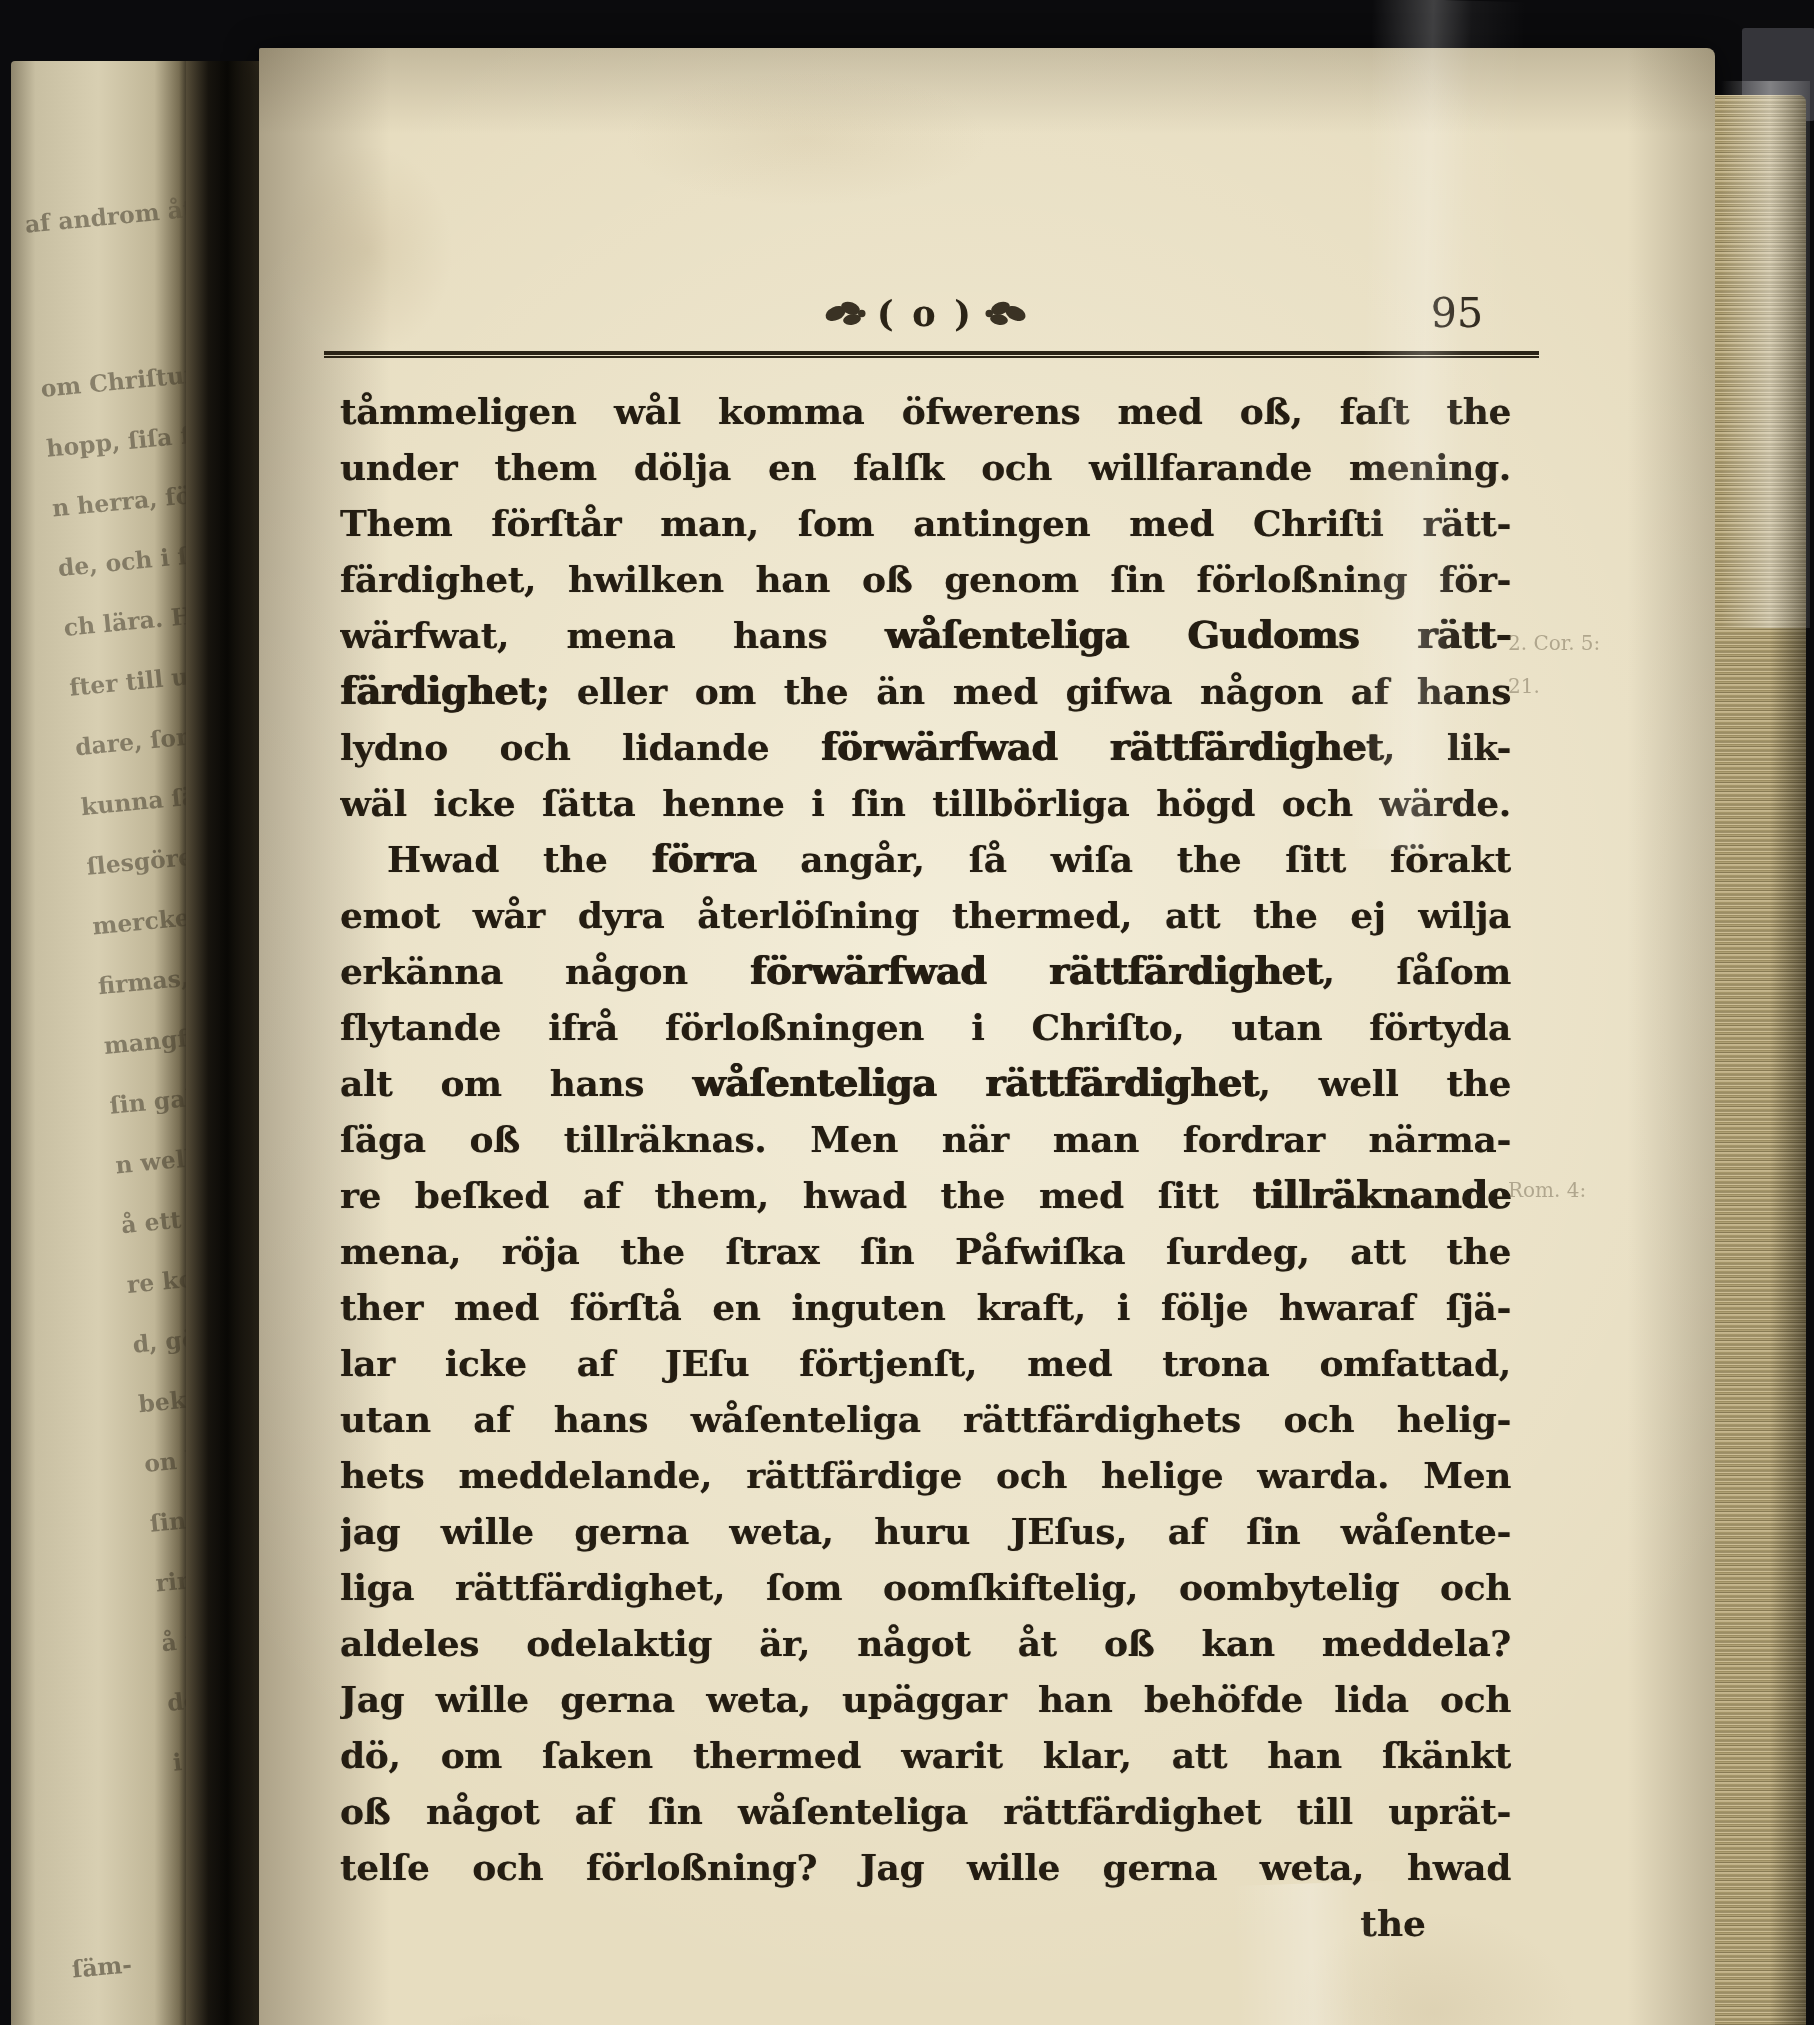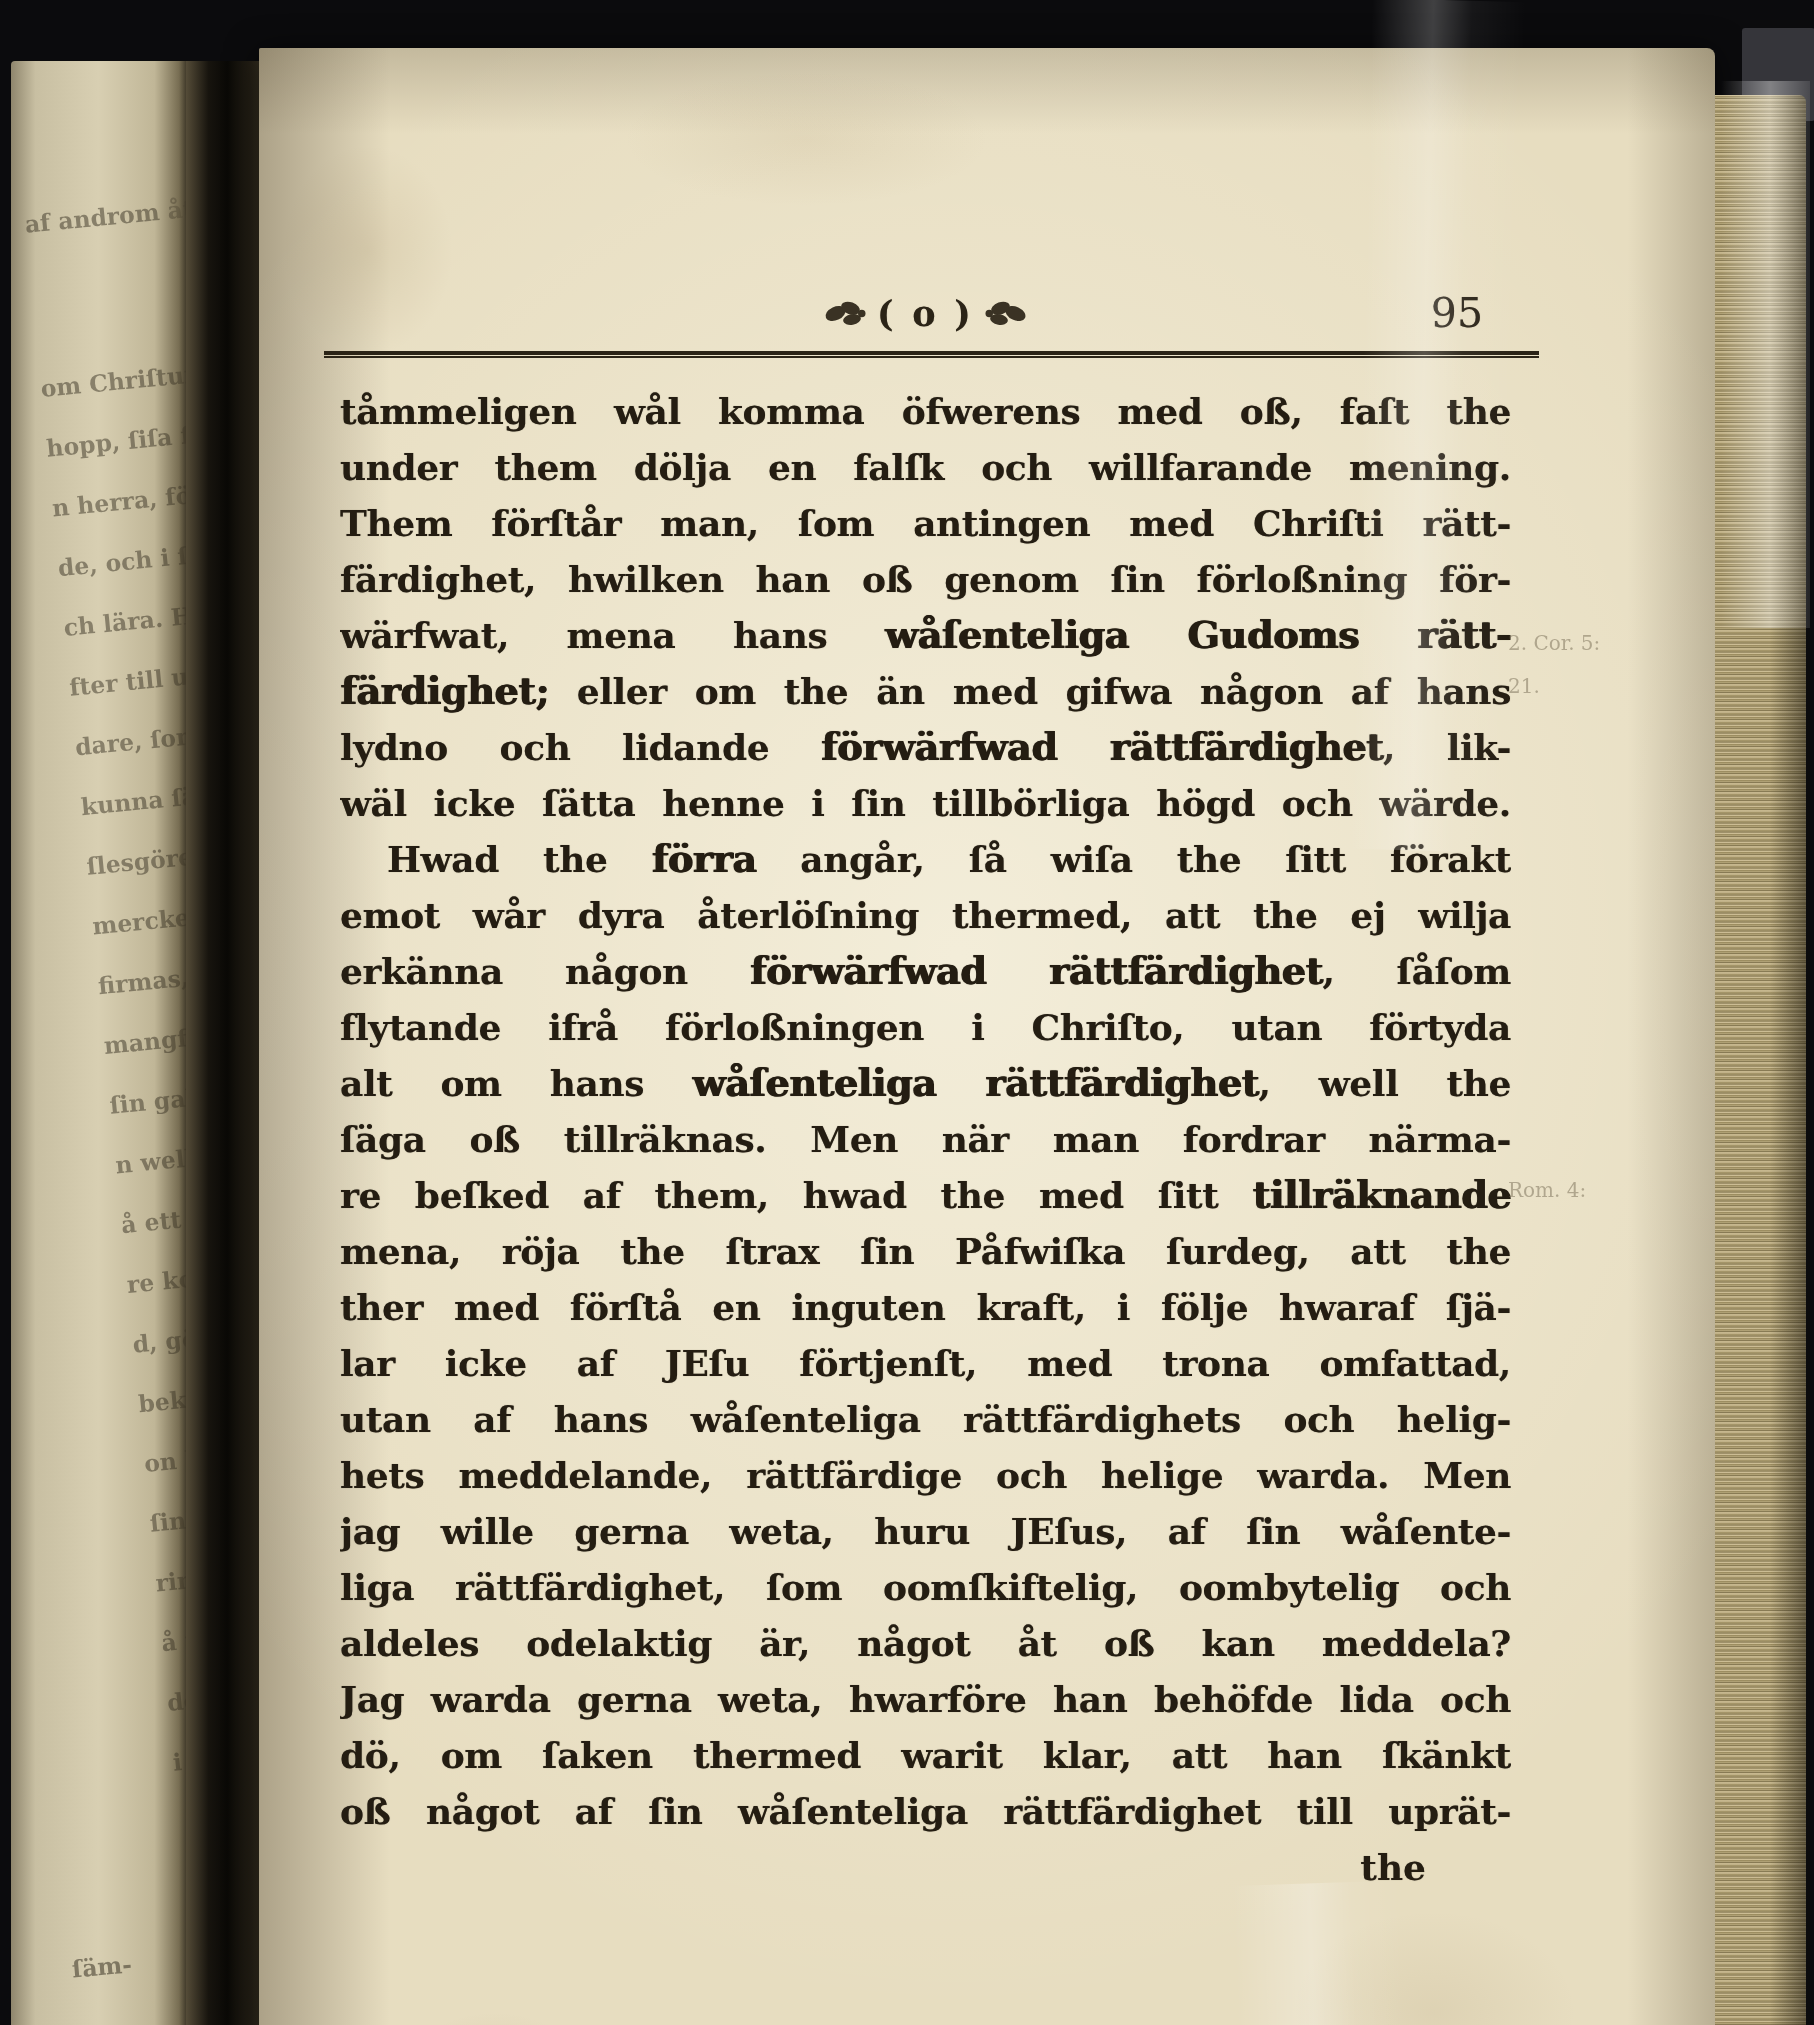--- a/index.html
+++ b/index.html
@@ -226,23 +226,24 @@
         <div class="line"><span class="seg">ſäga oß tillräknas. Men när man fordrar närma-</span></div>
         <div class="line"><span class="seg">re beſked af them, hwad the med ſitt </span><span class="em">tillräknande</span></div>
         <div class="line"><span class="seg">mena, röja the ſtrax ſin Påfwiſka ſurdeg, att the</span></div>
         <div class="line"><span class="seg">ther med förſtå en inguten kraft, i följe hwaraf ſjä-</span></div>
         <div class="line"><span class="seg">lar icke af JEſu förtjenſt, med trona omfattad,</span></div>
         <div class="line"><span class="seg">utan af hans wåſenteliga rättfärdighets och helig-</span></div>
         <div class="line"><span class="seg">hets meddelande, rättfärdige och helige warda. Men</span></div>
         <div class="line"><span class="seg">jag wille gerna weta, huru JEſus, af ſin wåſente-</span></div>
         <div class="line"><span class="seg">liga rättfärdighet, ſom oomſkiftelig, oombytelig och</span></div>
         <div class="line"><span class="seg">aldeles odelaktig är, något åt oß kan meddela?</span></div>
-        <div class="line"><span class="seg">Jag warda gerna weta, hwarföre han behöfde lida och</span></div>
+        <div class="line"><span class="seg">Jag wille gerna weta, upäggar han behöfde lida och</span></div>
         <div class="line"><span class="seg">dö, om ſaken thermed warit klar, att han ſkänkt</span></div>
         <div class="line"><span class="seg">oß något af ſin wåſenteliga rättfärdighet till uprät-</span></div>
+        <div class="line"><span class="seg">telſe och förloßning? Jag wille gerna weta, hwad</span></div>
       </div>
 
     <div id="catchword-row">the</div>
   </div>
 
   <div id="notes">
       <div class="note" style="top: 583px;">2. Cor. 5:</div>
       <div class="note" style="top: 626px;">21.</div>
       <div class="note" style="top: 1102px; margin-top: 28px;">Rom. 4:</div>
     </div>

